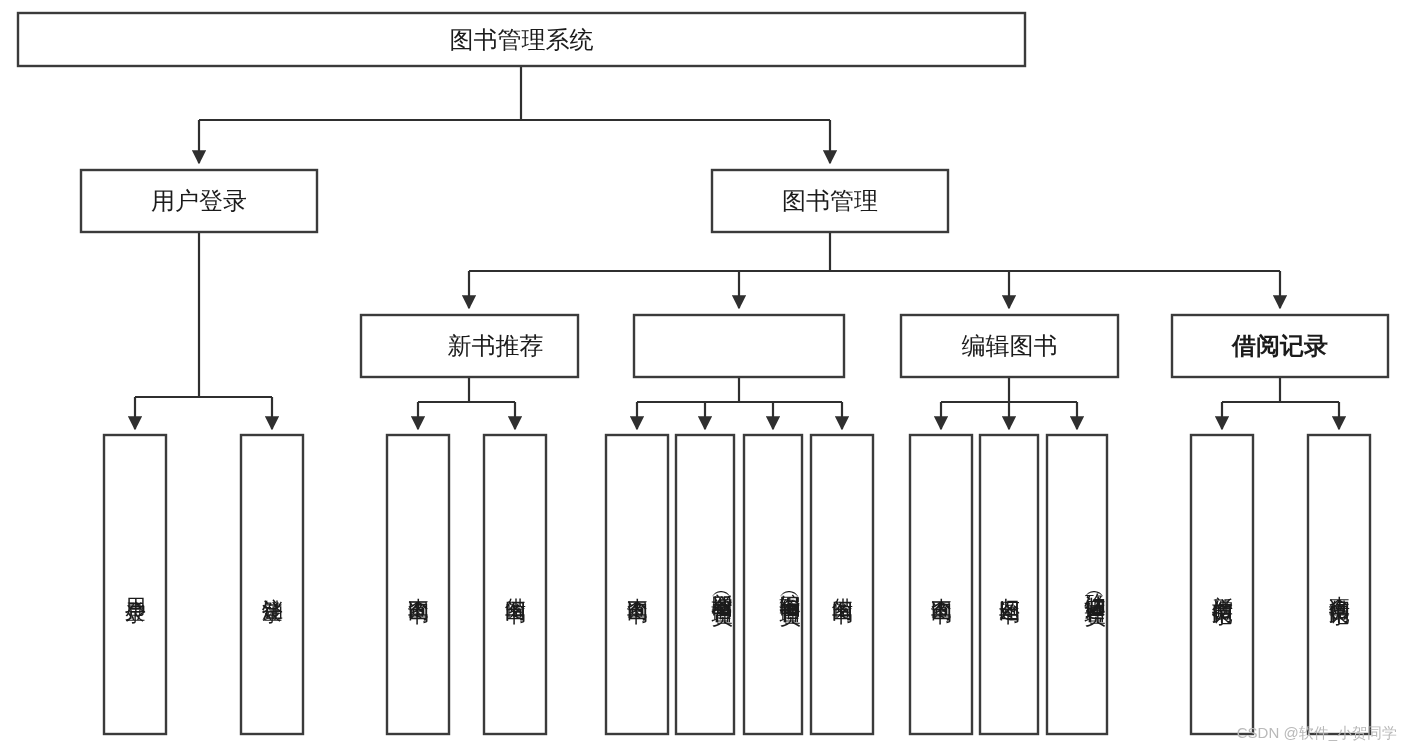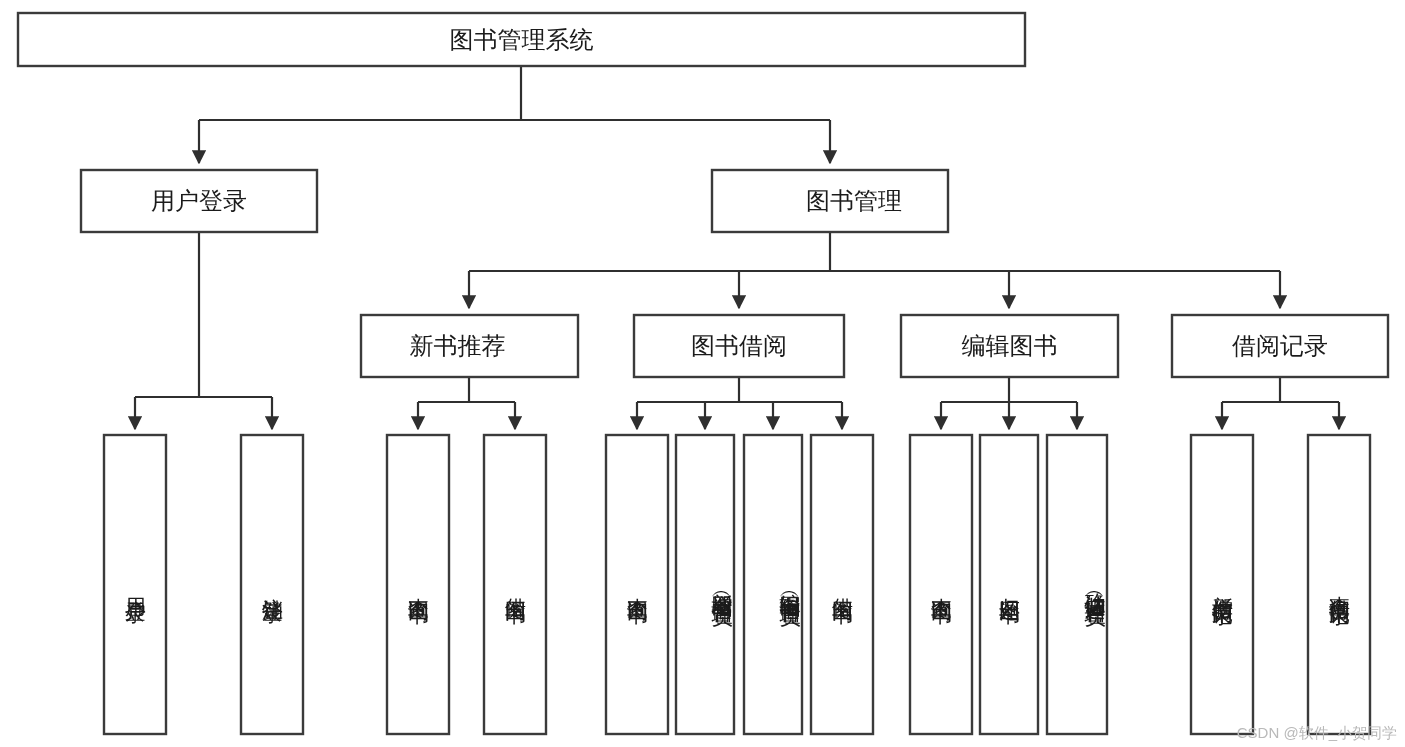--- a/index.html
+++ b/index.html
@@ -146,26 +146,25 @@
     <rect class="node-box" x="980" y="435" width="58" height="299"></rect>
     <rect class="node-box" x="1047" y="435" width="60" height="299"></rect>
 
     <rect class="node-box" x="1191" y="435" width="62" height="299"></rect>
     <rect class="node-box" x="1308" y="435" width="62" height="299"></rect>
   </svg>
 
   <div class="hlabel-wrap" style="left:18px; top:13px; width:1007px; height:53px;">图书管理系统</div>
 
   <div class="hlabel-wrap" style="left:81px; top:170px; width:236px; height:62px;">用户登录</div>
-  <div class="hlabel-wrap" style="left:712px; top:170px; width:236px; height:62px;padding-left:24px;">图书管理</div>
+  <div class="hlabel-wrap" style="left:712px; top:170px; width:236px; height:62px;">图书管理</div>
 
-  <div class="hlabel-wrap" style="left:361px; top:315px; width:193px; height:62px;">新书推荐</div>
-  <div class="hlabel-wrap" style="left:634px; top:315px; width:210px; height:62px;">图书借阅</div>
+  <div class="hlabel-wrap" style="left:361px; top:315px; width:193px; height:62px;padding-left:38px;">新书推荐</div>
   <div class="hlabel-wrap" style="left:901px; top:315px; width:217px; height:62px;">编辑图书</div>
-  <div class="hlabel-wrap" style="left:1172px; top:315px; width:216px; height:62px;">借阅记录</div>
+  <div class="hlabel-wrap" style="left:1172px; top:315px; width:216px; height:62px;font-weight:bold;">借阅记录</div>
 
   <div class="vlabel-wrap" style="left:104px; top:435px; width:62px; height:299px;">用户登录</div>
   <div class="vlabel-wrap" style="left:241px; top:435px; width:62px; height:299px;">注销登录</div>
 
   <div class="vlabel-wrap" style="left:387px; top:435px; width:62px; height:299px;">查询图书</div>
   <div class="vlabel-wrap" style="left:484px; top:435px; width:62px; height:299px;">借阅图书</div>
 
   <div class="vlabel-wrap" style="left:606px; top:435px; width:62px; height:299px;">查询图书</div>
   <div class="vlabel-wrap" style="left:676px; top:438px; width:58px; height:293px; align-items:flex-start;">新增图书（管理员）</div>
   <div class="vlabel-wrap" style="left:744px; top:438px; width:58px; height:293px; align-items:flex-start;">编辑图书（管理员）</div>

